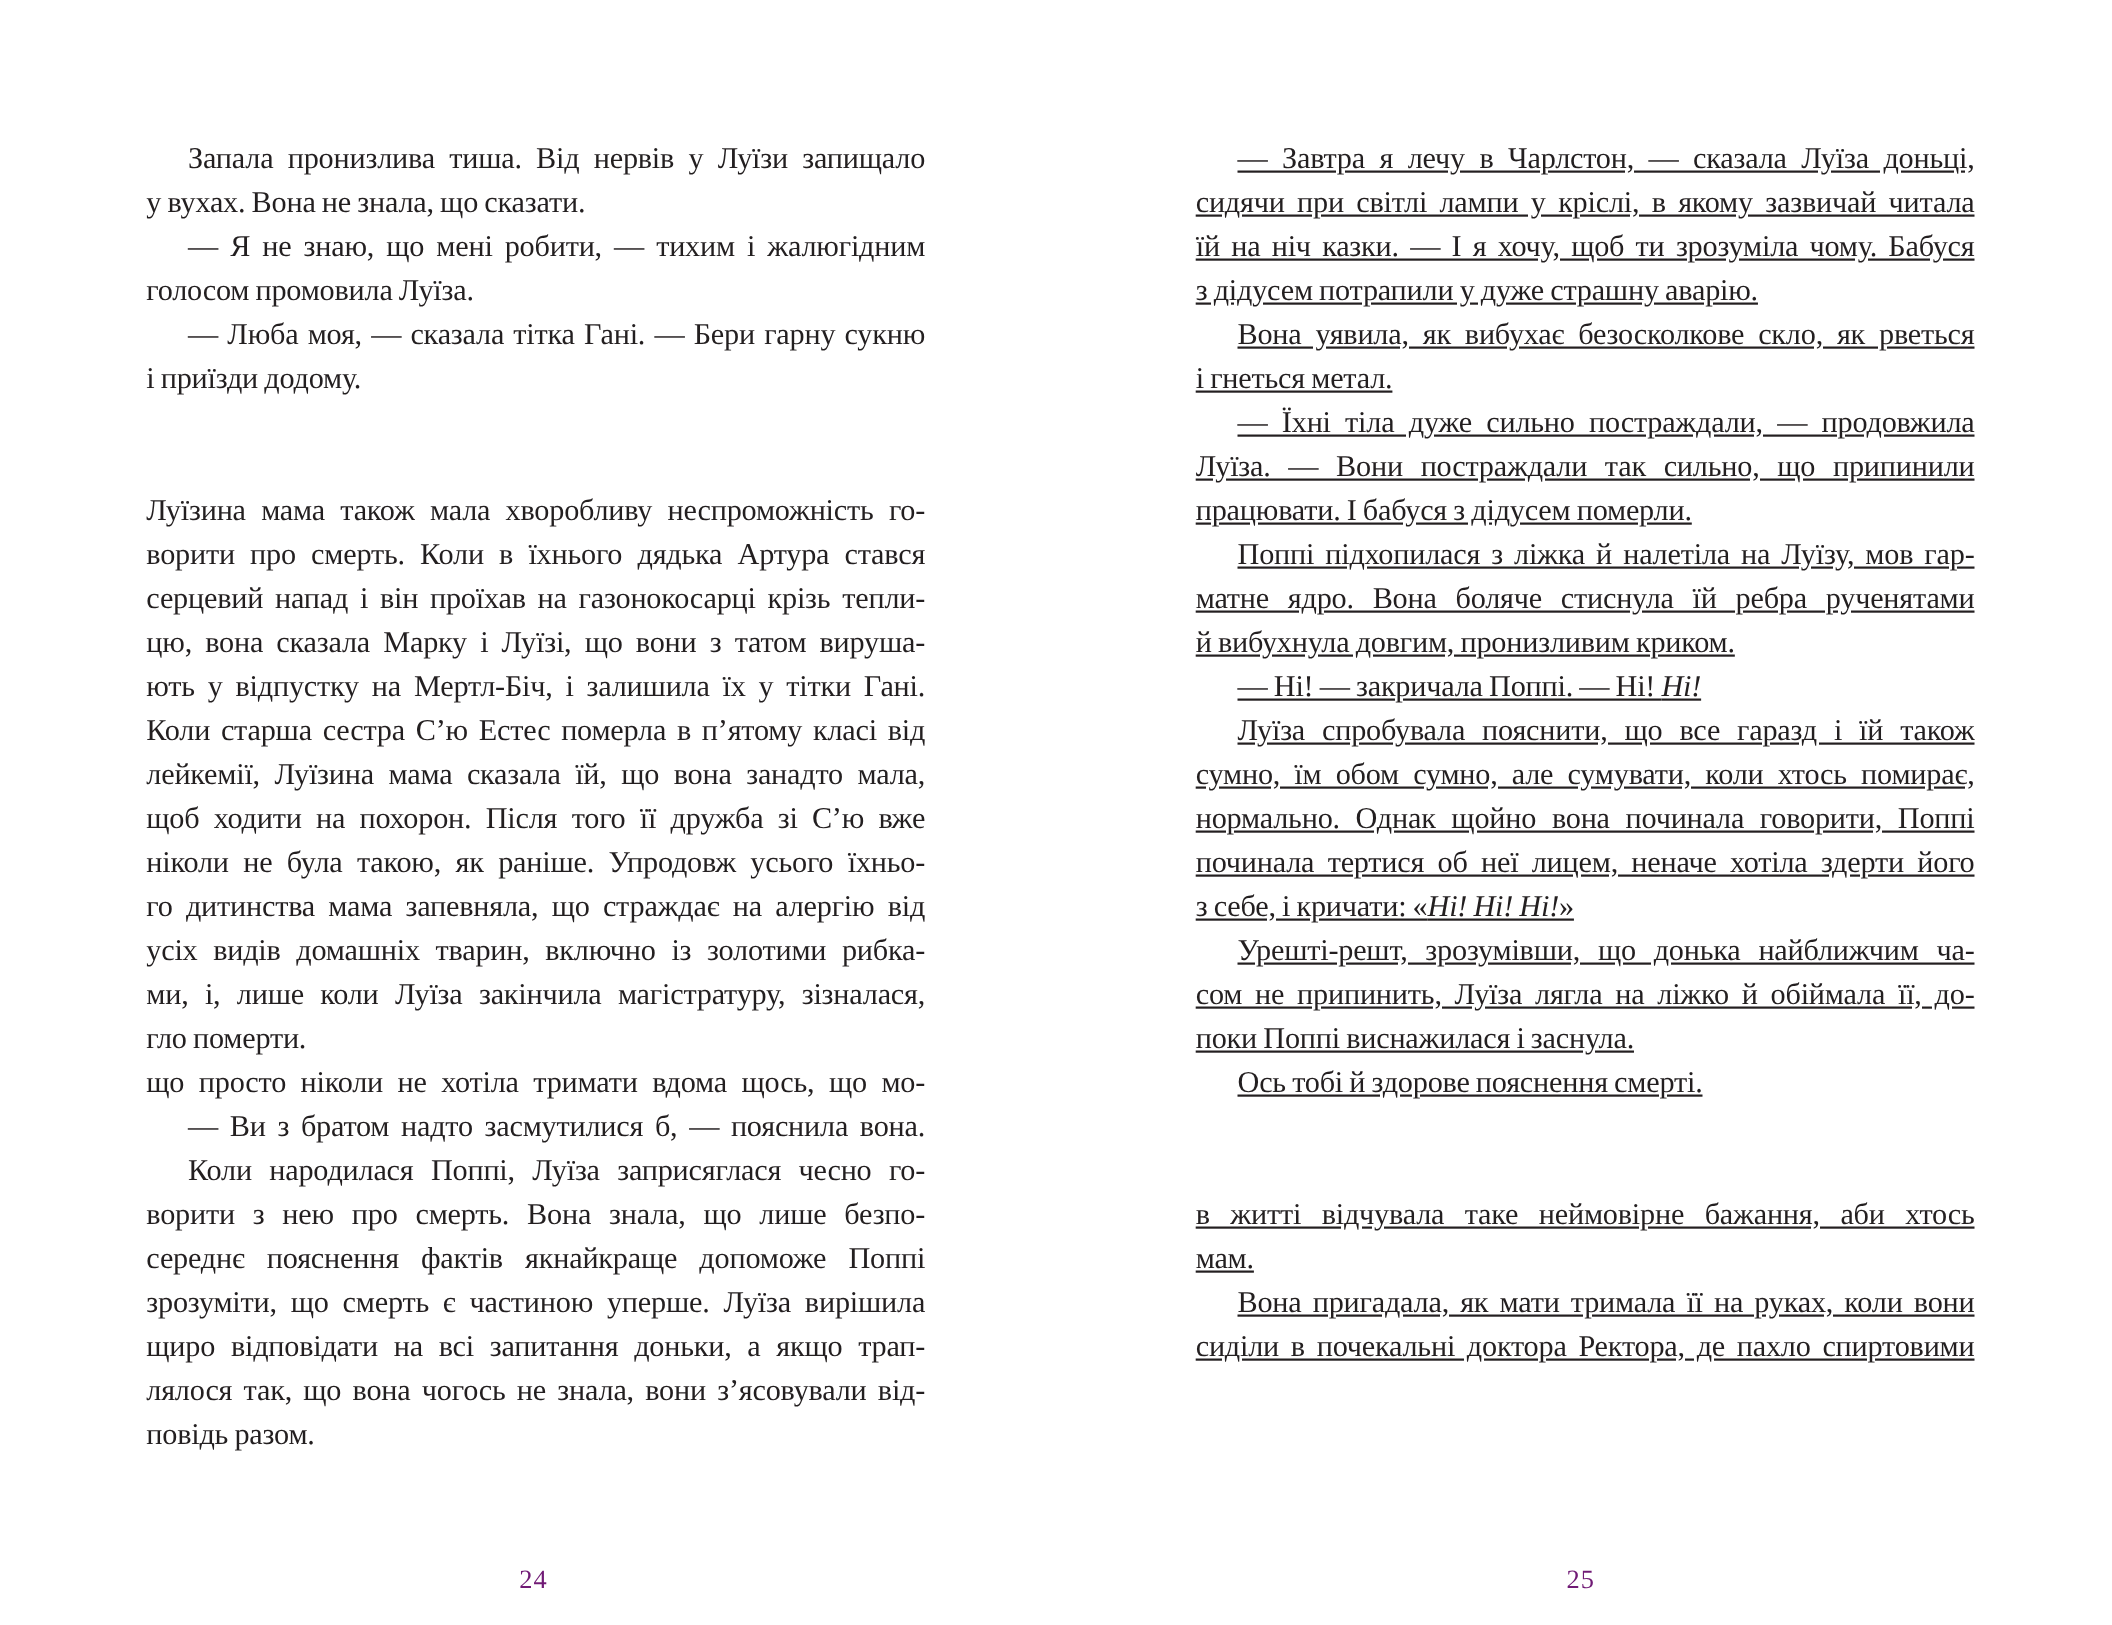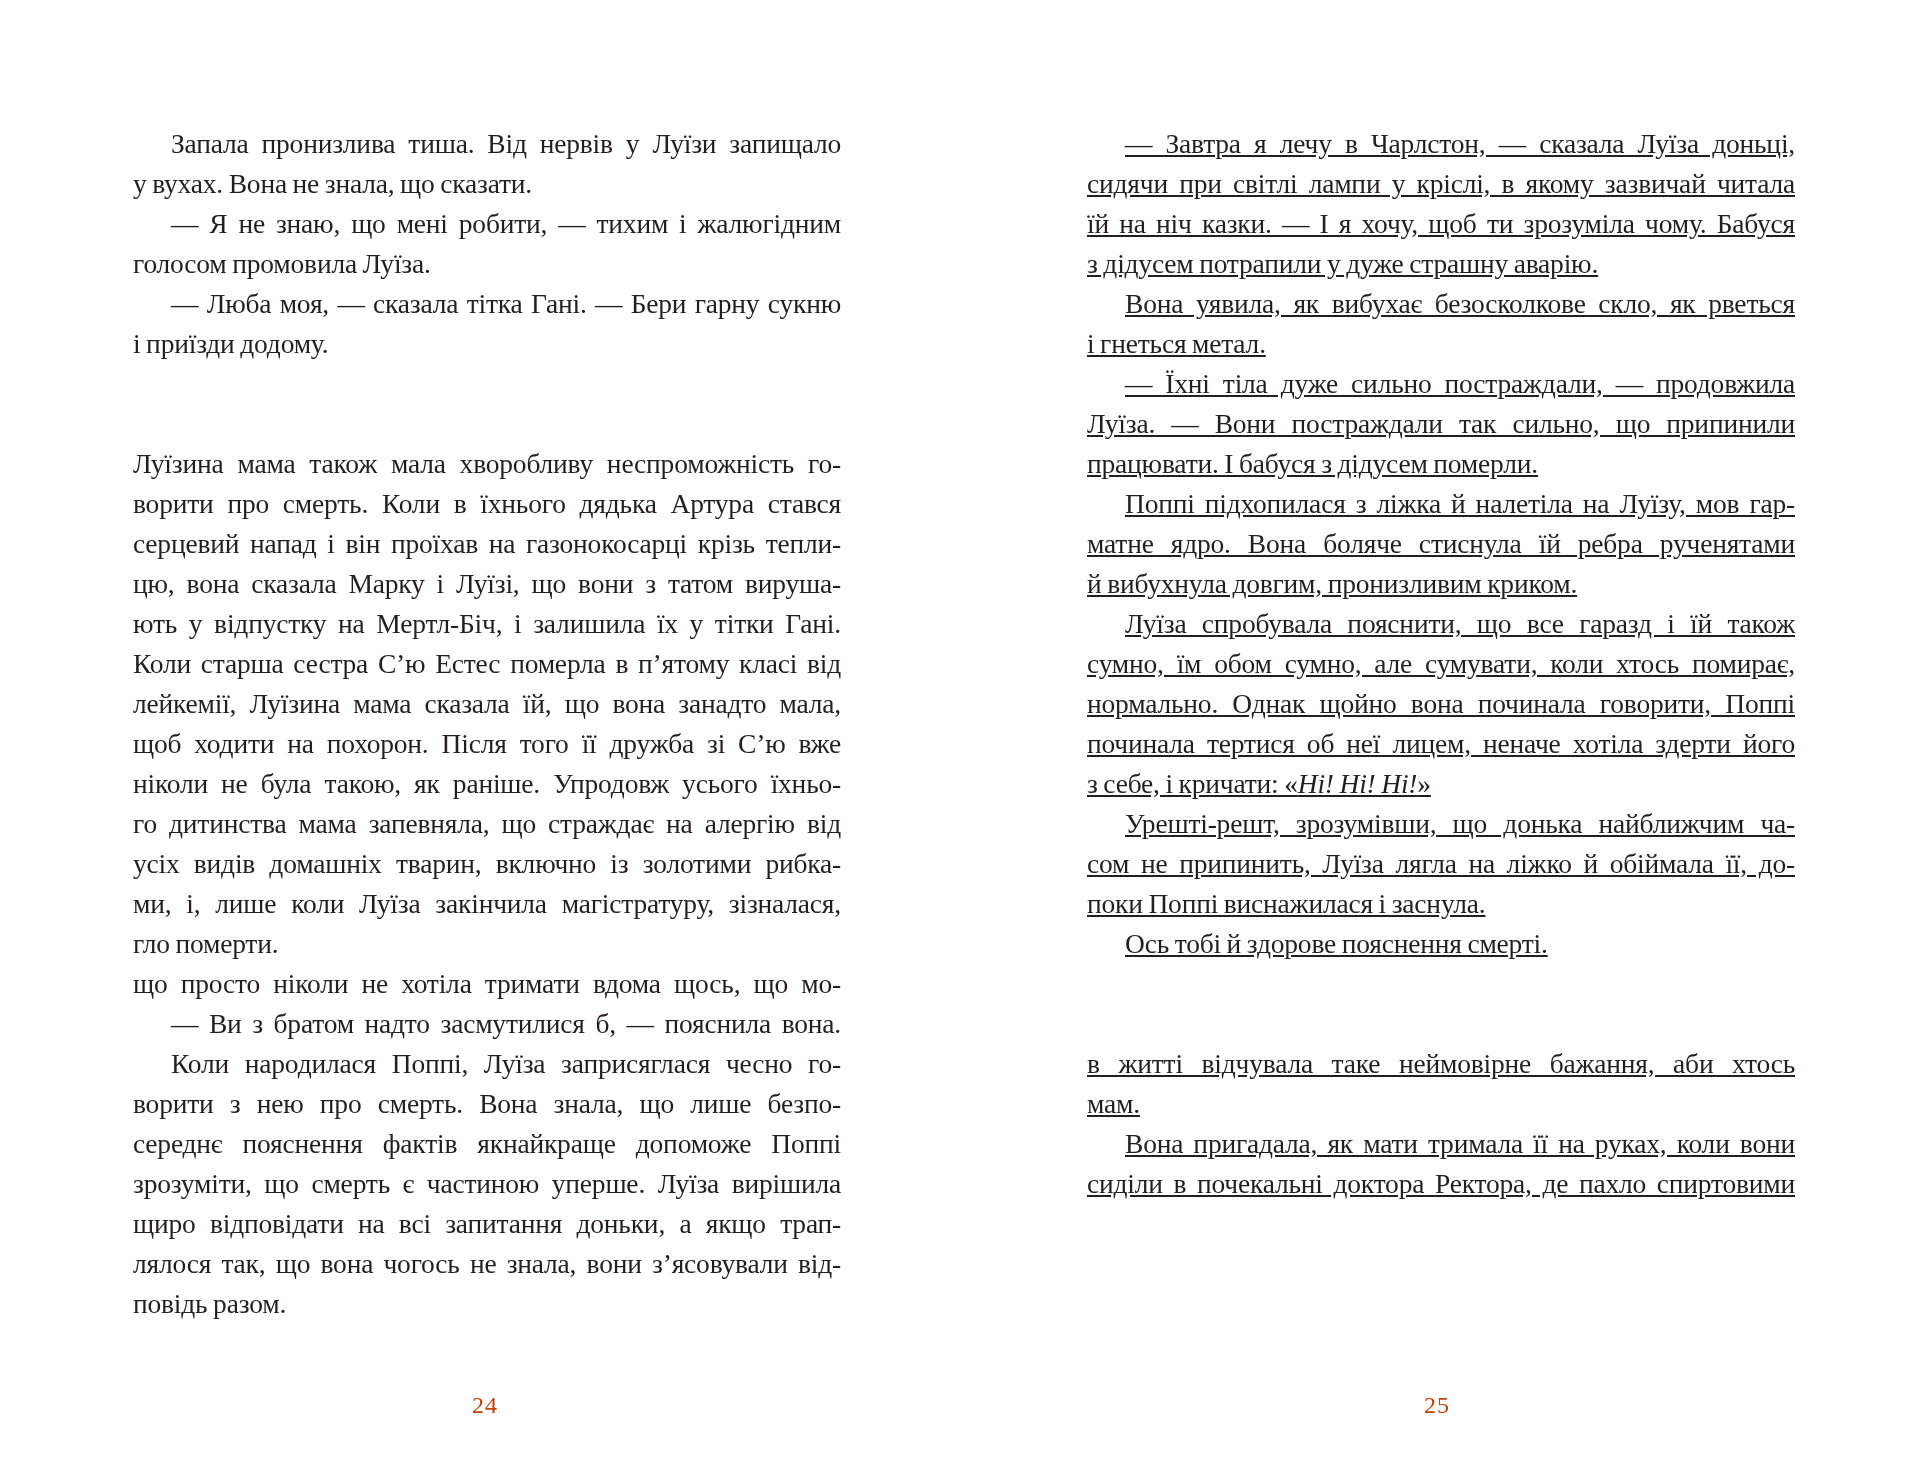--- a/index.html
+++ b/index.html
@@ -47,23 +47,23 @@
   .line.indent {
     padding-left: 38px;
   }
   .gap {
     display: block;
     height: 80px;
   }
   .it { font-style: italic; }
   .folio {
     position: absolute;
-    top: 1392px;
+    top: 1424px;
     font-size: 24px;
-    color: #c2410c;
+    color: #701a75;
     letter-spacing: 1px;
   }
   .page-left .folio { left: 472px; }
   .page-right .folio { left: 1424px; left: 464px; }
 </style>
 </head>
 <body>
 
 <div class="page page-left">
   <div class="textblock">
@@ -128,20 +128,23 @@
       <span class="line indent">— Їхні тіла дуже сильно постраждали, — продовжила</span>
       <span class="line">Луїза. — Вони постраждали так сильно, що припинили</span>
       <span class="line last">працювати. І бабуся з дідусем померли.</span>
     </div>
     <div>
       <span class="line indent">Поппі підхопилася з ліжка й налетіла на Луїзу, мов гар-</span>
       <span class="line">матне ядро. Вона боляче стиснула їй ребра рученятами</span>
       <span class="line last">й вибухнула довгим, пронизливим криком.</span>
     </div>
     <div>
+      <span class="line indent last"><span>— Ні! — закричала Поппі. — Ні! </span><span class="it">Ні!</span></span>
+    </div>
+    <div>
       <span class="line indent">Луїза спробувала пояснити, що все гаразд і їй також</span>
       <span class="line">сумно, їм обом сумно, але сумувати, коли хтось помирає,</span>
       <span class="line">нормально. Однак щойно вона починала говорити, Поппі</span>
       <span class="line">починала тертися об неї лицем, неначе хотіла здерти його</span>
       <span class="line last"><span>з себе, і кричати: «</span><span class="it">Ні! Ні! Ні!</span><span>»</span></span>
     </div>
     <div>
       <span class="line indent">Урешті-решт, зрозумівши, що донька найближчим ча-</span>
       <span class="line">сом не припинить, Луїза лягла на ліжко й обіймала її, до-</span>
       <span class="line last">поки Поппі виснажилася і заснула.</span>

